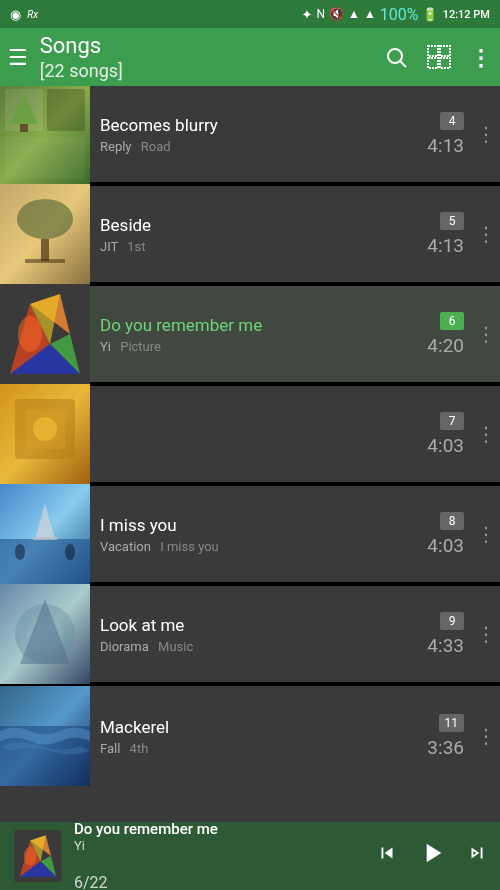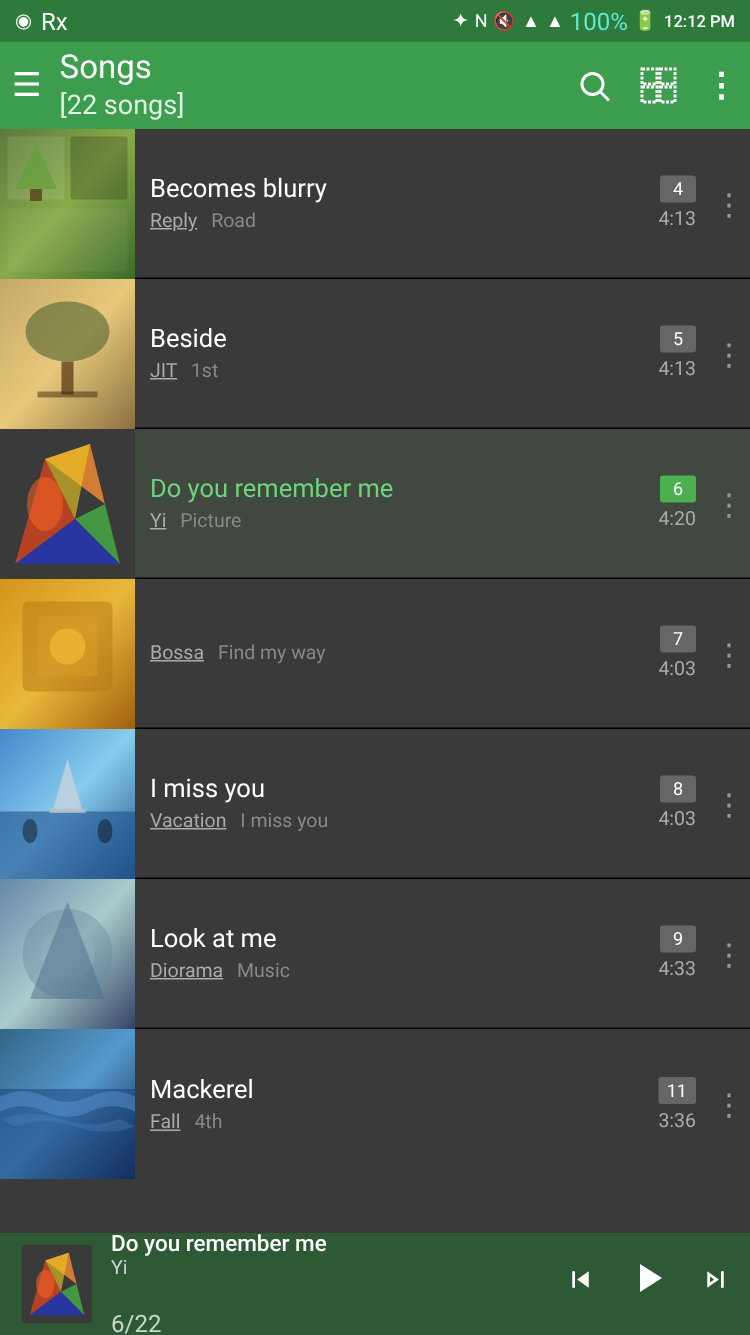--- a/index.html
+++ b/index.html
@@ -58,21 +58,21 @@
     }
     .toolbar-icons {
       display: flex;
       align-items: center;
       gap: 18px;
     }
     .song-item {
       display: flex;
       align-items: center;
       height: 100px;
-      border-bottom: 1px solid #000000;
+      border-bottom: 4px solid #000000;
       padding: 0 0 0 0;
       position: relative;
     }
     .song-item:last-child {
       border-bottom: none;
     }
     .album-art {
       width: 90px;
       height: 100px;
       flex-shrink: 0;
@@ -87,21 +87,20 @@
       font-size: 17px;
       font-weight: 400;
       margin-bottom: 4px;
     }
     .song-meta {
       color: #aaaaaa;
       font-size: 13px;
     }
     .song-meta .artist {
       color: #aaaaaa;
-      text-decoration: underline;
     }
     .song-meta .album {
       color: #888888;
       margin-left: 6px;
     }
     .song-right {
       display: flex;
       flex-direction: column;
       align-items: flex-end;
       padding-right: 8px;
@@ -122,21 +121,21 @@
       background: #666;
       color: white;
       font-size: 12px;
       padding: 2px 6px;
       border-radius: 2px;
       min-width: 24px;
       text-align: center;
     }
     .song-duration {
       color: #aaaaaa;
-      font-size: 13px;
+      font-size: 19px;
     }
     .more-icon {
       color: #999;
       font-size: 20px;
       padding: 8px 4px;
       cursor: pointer;
     }
 
     
     .art-1 { background: linear-gradient(135deg, #5a7a3a 0%, #8aaa4a 50%, #3a6a2a 100%); }
@@ -207,21 +206,21 @@
       overflow-y: auto;
     }
     .main-content::-webkit-scrollbar { display: none; }
   </style>
 </head>
 <body>
 
 <div class="status-bar">
   <div class="status-left">
     <span style="color:white;font-size:13px;">◉</span>
-    <span style="color:white;font-size:16px;">Rx</span>
+    <span style="color:white;font-size:10px;font-style:italic;">Rx</span>
   </div>
   <div class="status-right">
     <span style="font-size:13px;">✦</span>
     <span style="font-size:12px; color:white;">N</span>
     <span style="font-size:12px;">🔇</span>
     <span style="font-size:12px;">▲</span>
     <span style="font-size:12px;">▲</span>
     <span style="font-size:16px;color:#5eead4;">100%</span>
     <span style="font-size:13px;">🔋</span>
     <span style="font-size:11px;font-weight:500;">12:12 PM</span>
@@ -352,24 +351,20 @@
               <stop offset="100%" style="stop-color:#a06010"></stop>
             </linearGradient>
           </defs>
         <rect width="90" height="100" fill="url(#g4)"></rect>
         <rect x="15" y="15" width="60" height="60" fill="rgba(180,120,20,0.5)" rx="4"></rect>
         <rect x="25" y="25" width="40" height="40" fill="rgba(220,160,40,0.4)" rx="2"></rect>
         <circle cx="45" cy="45" r="12" fill="rgba(255,200,60,0.5)"></circle>
       </svg>
     </div>
     <div class="song-info">
-      <div class="song-meta">
-        <span class="artist">Bossa</span>
-        <span class="album">Find my way</span>
-      </div>
     </div>
     <div class="song-right">
       <span class="track-num-grey">7</span>
       <span class="song-duration">4:03</span>
     </div>
     <span class="more-icon">⋮</span>
   </div>
 
   <div class="song-item">
     <div class="album-art art-5">

